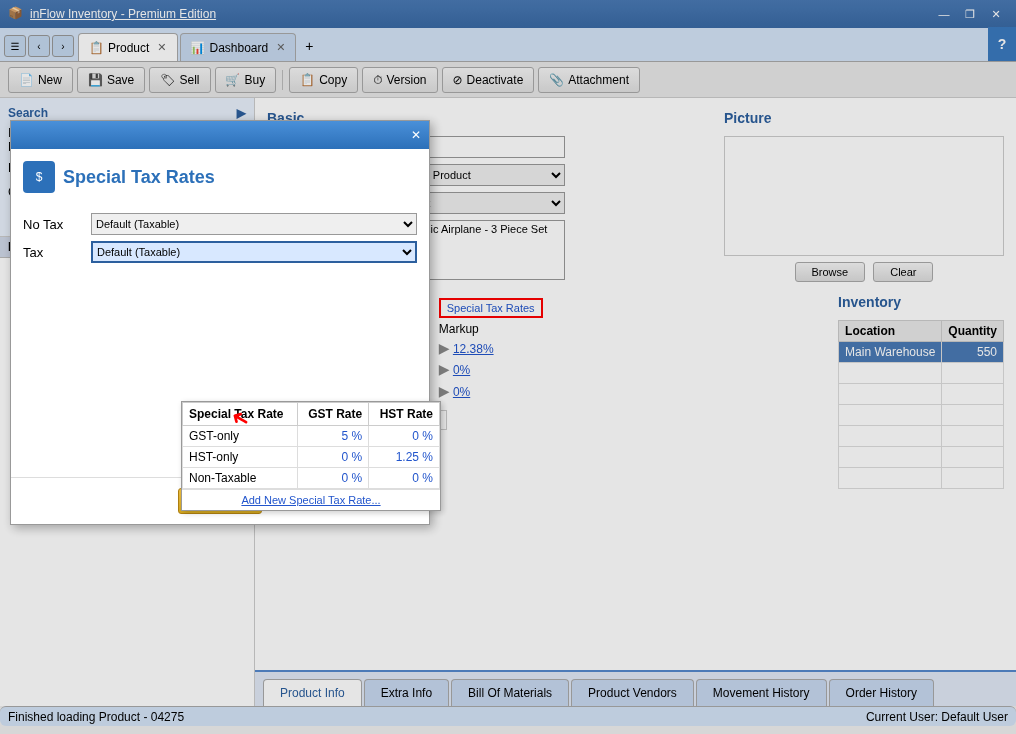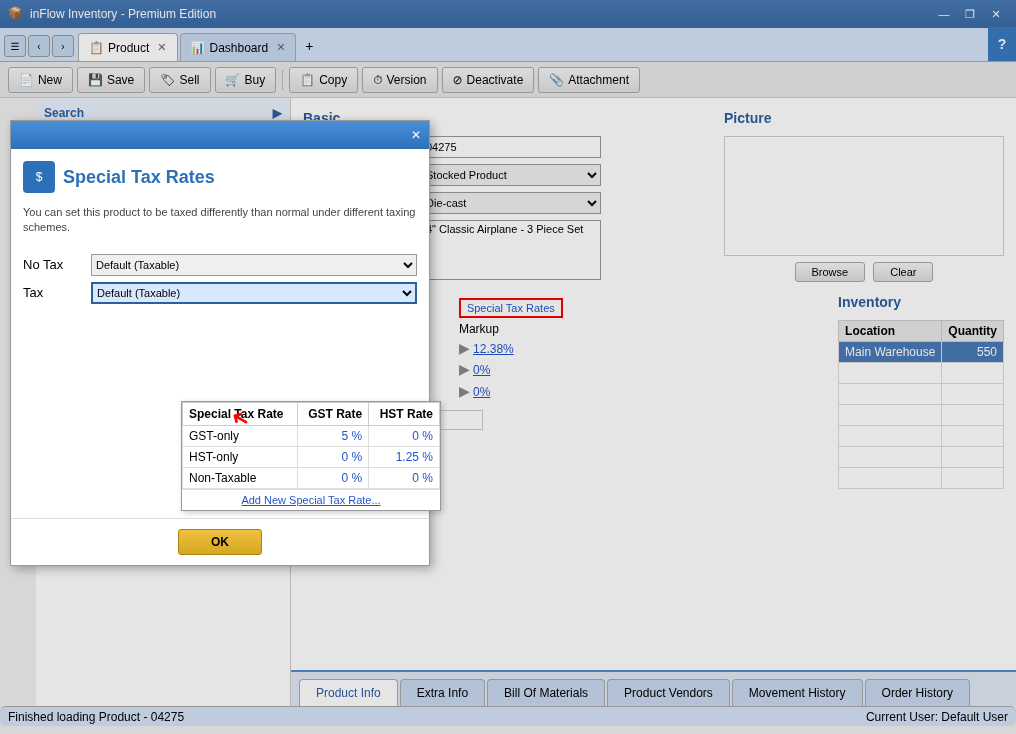--- a/index.html
+++ b/index.html
@@ -9,21 +9,21 @@
     .title-bar {
       background: linear-gradient(to bottom, #4a7ab5, #3a6aa5);
       height: 28px;
       display: flex;
       align-items: center;
       padding: 0 8px;
       color: white;
       font-size: 12px;
     }
     .title-bar-logo { width: 16px; height: 16px; margin-right: 6px; }
-    .title-bar-title { flex: 1; }
+    .title-bar-title { flex: 1; text-decoration: underline; }
     .title-bar-controls { display: flex; gap: 2px; }
     .title-bar-btn {
       width: 24px; height: 18px;
       background: transparent;
       border: none;
       color: white;
       cursor: pointer;
       font-size: 11px;
       display: flex; align-items: center; justify-content: center;
     }
@@ -106,21 +106,20 @@
       cursor: pointer;
       font-size: 12px;
       height: 26px;
     }
     .toolbar-sep { width: 1px; height: 20px; background: #bbb; margin: 0 2px; }
 
     
     .main-layout {
       display: flex;
       height: calc(734px - 28px - 34px - 36px - 28px);
-      margin-left: 36px;
     }
 
     
     .sidebar {
       width: 255px;
       background: white;
       border-right: 1px solid #ccc;
       display: flex;
       flex-direction: column;
     }
@@ -768,21 +767,20 @@
       <button style="background:transparent;border:none;color:white;cursor:pointer;font-size:12px;">✕</button>
     </div>
 
     <div class="modal-title-area">
       <div class="modal-icon">
         <span>$</span>
       </div>
       <span class="modal-title-text">Special Tax Rates</span>
     </div>
 
-    <div class="modal-desc">You can set this product to be taxed differently than normal under different taxing schemes.</div>
 
     <div class="modal-form">
       <div class="modal-form-row">
         <span class="modal-form-label">No Tax</span>
         <select class="modal-form-select">
           <option>Default (Taxable)</option>
         </select>
       </div>
       <div class="modal-form-row">
         <span class="modal-form-label">Tax</span>

